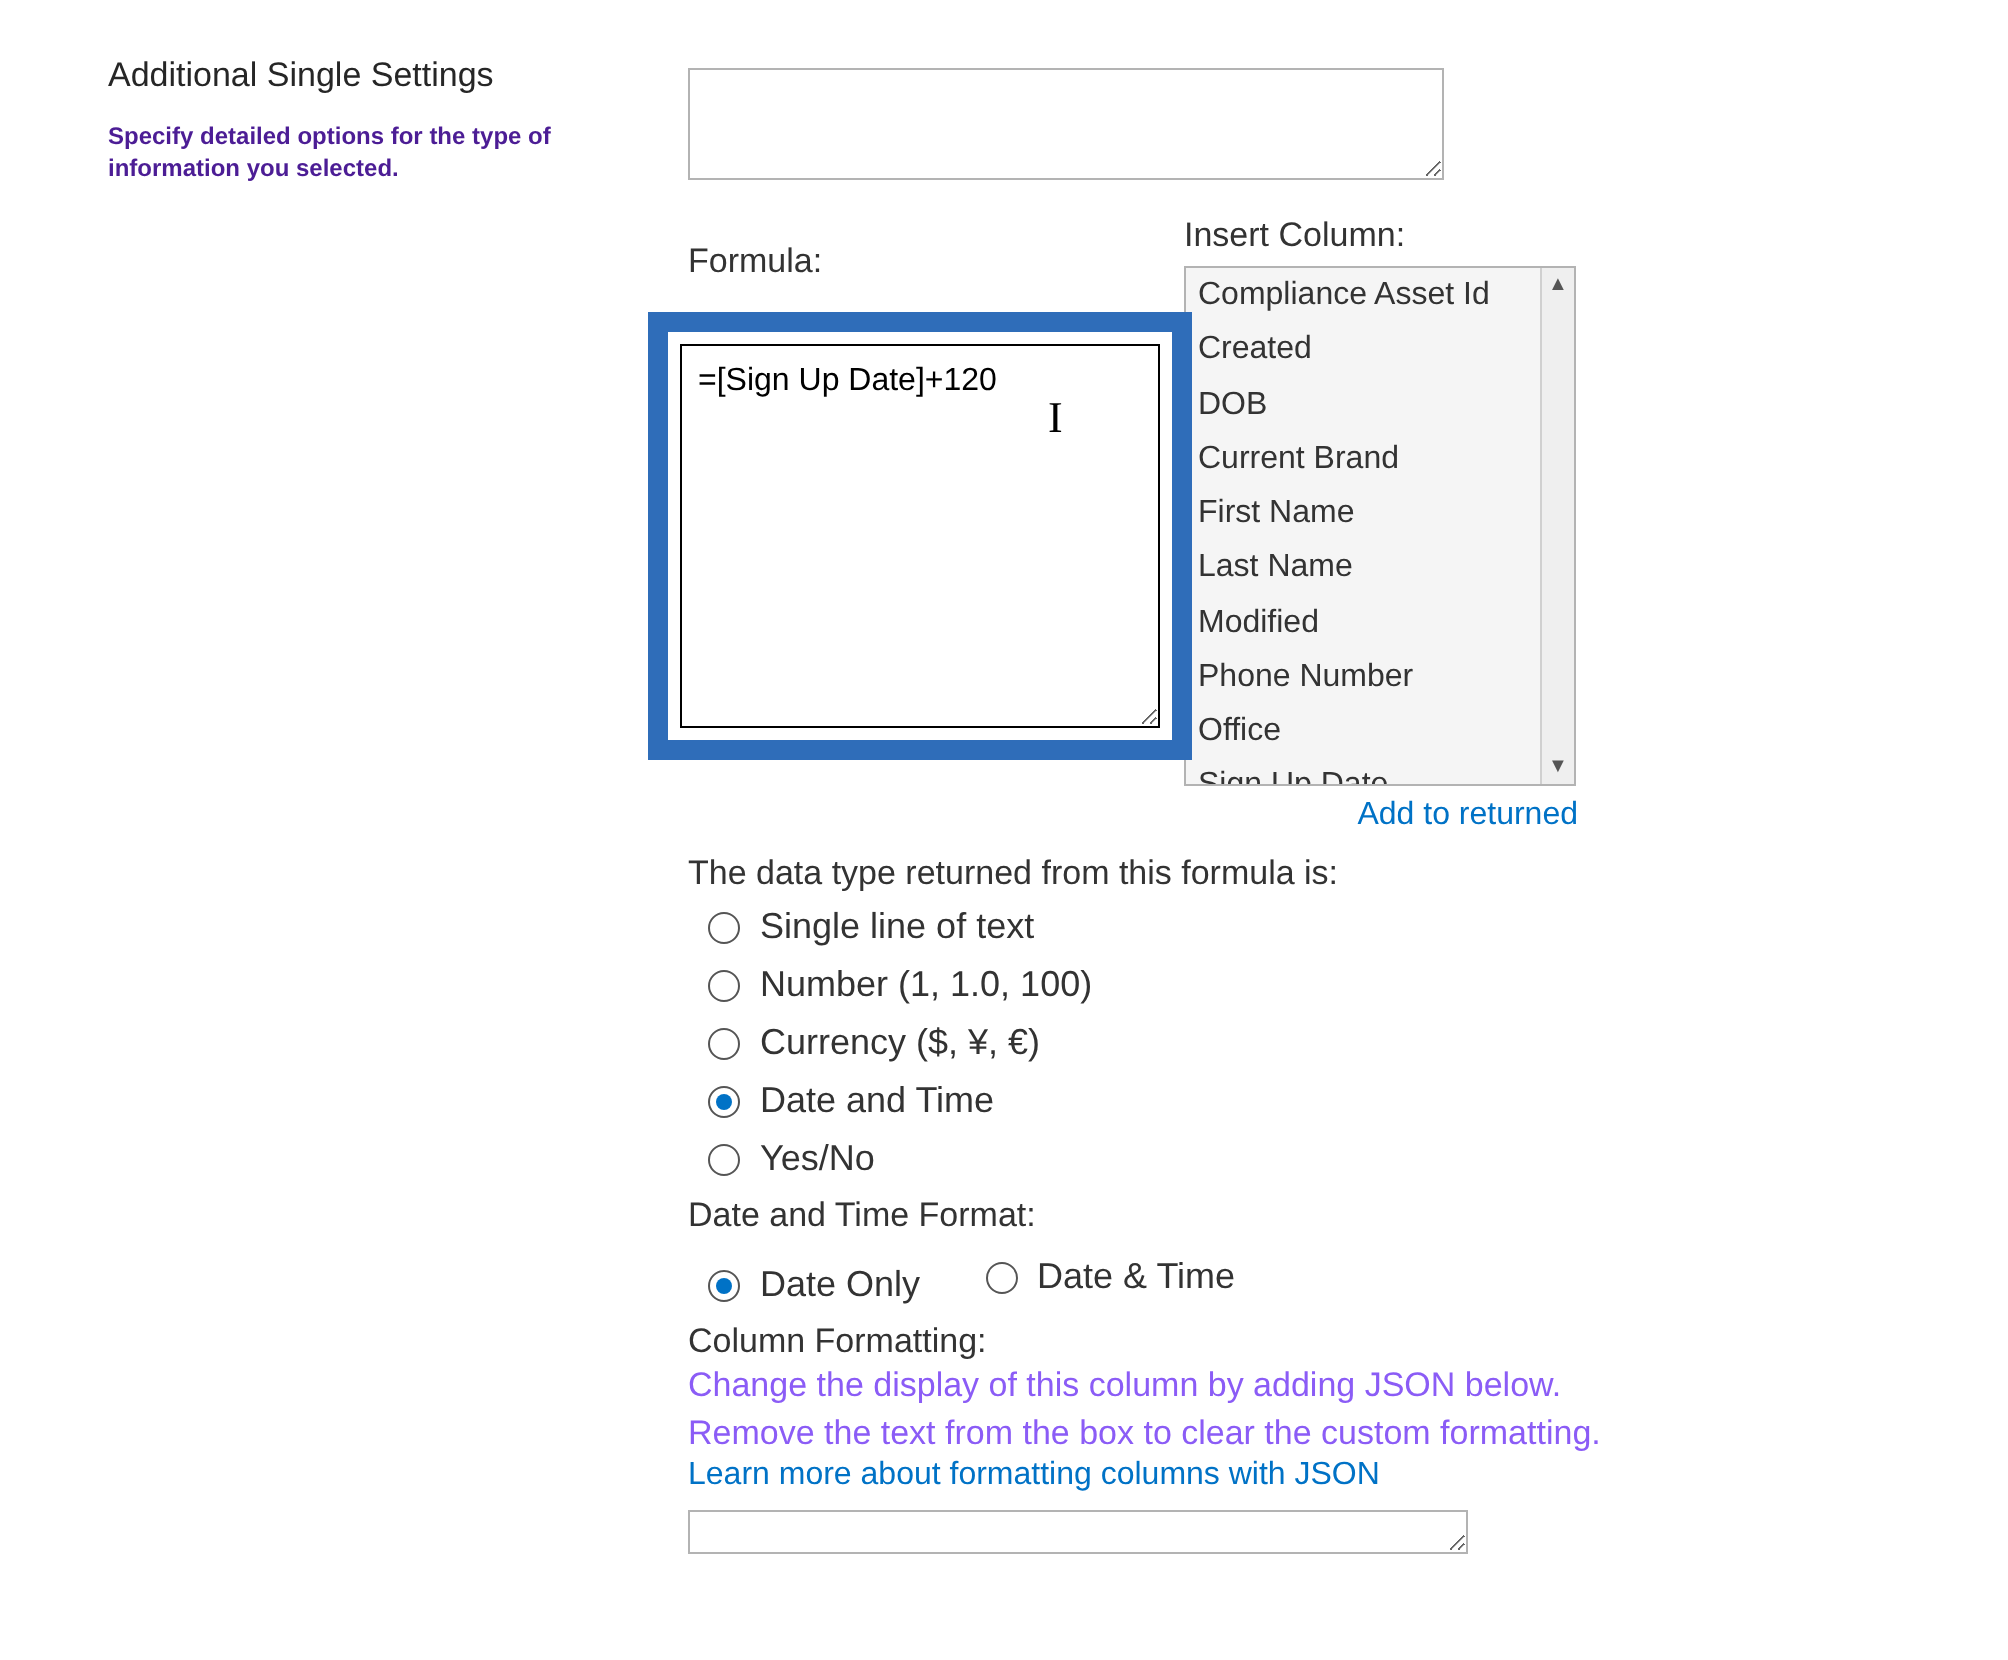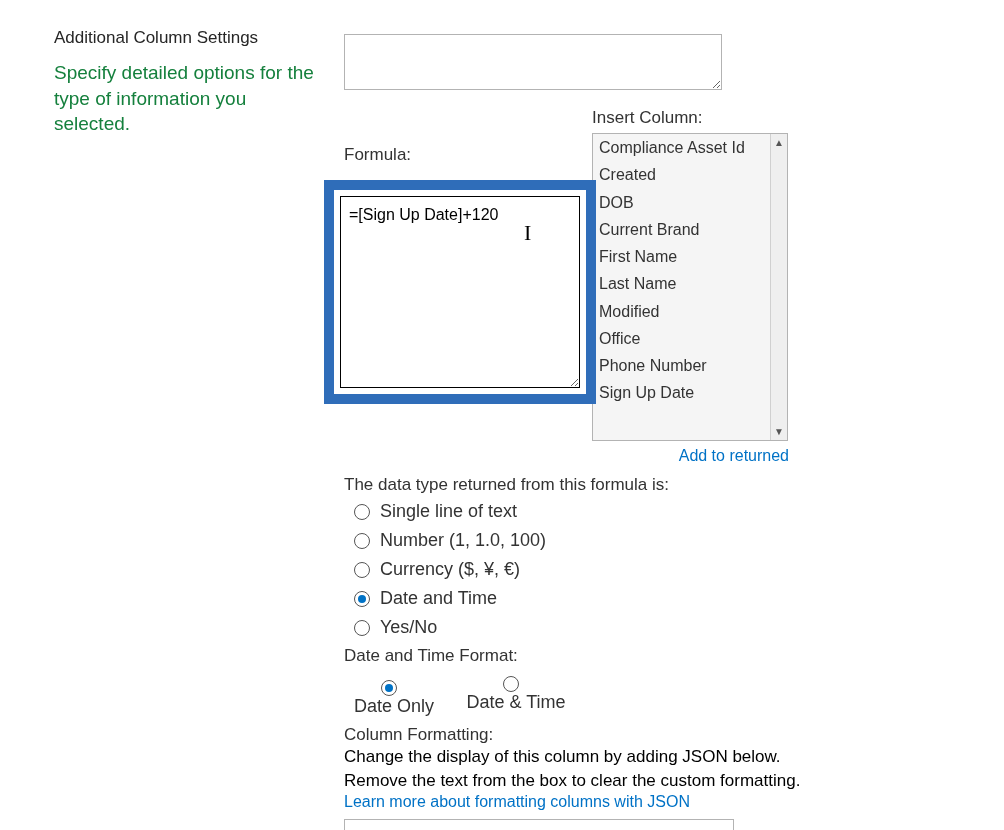--- a/index.html
+++ b/index.html
@@ -23,23 +23,23 @@
     flex: 0 0 290px;
     padding-right: 30px;
   }
   .left-col h3 {
     font-size: 17px;
     font-weight: 400;
     color: #262626;
     margin: 0 0 12px 0;
   }
   .left-col p {
-    font-size: 19px;
-    color: #15803d;
-    font-weight: 400;
+    font-size: 12px;
+    color: #4c1d95;
+    font-weight: 700;
     margin: 0;
     line-height: 1.35;
   }
   .right-col {
     flex: 1 1 auto;
     padding-top: 6px;
   }
   .fld-label {
     font-size: 17px;
     color: #333;
@@ -99,21 +99,21 @@
     color: #000;
     pointer-events: none;
     font-family: "Times New Roman", serif;
   }
   .insert-list-wrap {
     margin-top: 4px;
     position: relative;
   }
   .insert-list {
     width: 196px;
-    height: 308px;
+    height: 260px;
     border: 1px solid #b3b3b3;
     background: #f5f5f5;
     overflow: hidden;
     font-size: 16px;
     padding: 0;
     margin: 0;
     list-style: none;
     position: relative;
   }
   .insert-list li {
@@ -169,21 +169,21 @@
   .radio-group {
     margin-left: 10px;
   }
   .radio-row, .radio-inline {
     display: flex;
     align-items: center;
     font-size: 18px;
     color: #333;
     margin: 3px 0 8px 0;
   }
-  .radio-inline { display: inline-flex; margin-right: 28px; margin-top: 4px; flex-direction: column; }
+  .radio-inline { display: inline-flex; margin-right: 28px; margin-top: 4px; }
   .radio {
     width: 16px;
     height: 16px;
     border: 1px solid #555;
     border-radius: 50%;
     margin-right: 10px;
     display: inline-flex;
     align-items: center;
     justify-content: center;
     flex: 0 0 16px;
@@ -201,37 +201,37 @@
     margin-top: 2px;
   }
   .col-format-block {
   }
   .col-format-block .lbl {
     font-size: 17px;
     color: #333;
   }
   .col-format-block .desc-line {
     font-size: 17px;
-    color: #000000;
+    color: #8b5cf6;
     line-height: 1.42;
   }
   .json-input {
     width: 390px;
     height: 22px;
     border: 1px solid #b3b3b3;
     margin-top: 8px;
     display: block;
   }
 </style>
 </head>
 <body>
 
 <div class="page">
   <div class="left-col">
-    <h3>Additional Column Settings</h3>
+    <h3>Additional Single Settings</h3>
     <p>Specify detailed options for the type of information you selected.</p>
   </div>
 
   <div class="right-col">
 
     <textarea class="desc-input" value="" style=""></textarea>
 
     <div class="formula-row">
       <div class="formula-left">
         <div class="fld-label">Formula:</div>
@@ -244,22 +244,22 @@
         <div class="fld-label">Insert Column:</div>
         <div class="insert-list-wrap">
           <ul class="insert-list">
             <li>Compliance Asset Id</li>
             <li>Created</li>
             <li>DOB</li>
             <li>Current Brand</li>
             <li>First Name</li>
             <li>Last Name</li>
             <li>Modified</li>
+            <li>Phone Number</li>
             <li>Office</li>
-            <li>Phone Number</li>
             <li>Sign Up Date</li>
             <div class="scroll-track">
               <div class="scroll-arrow">▲</div>
               <div class="scroll-thumb"></div>
               <div class="scroll-arrow">▼</div>
             </div>
           </ul>
         </div>
       </div>
     </div>

